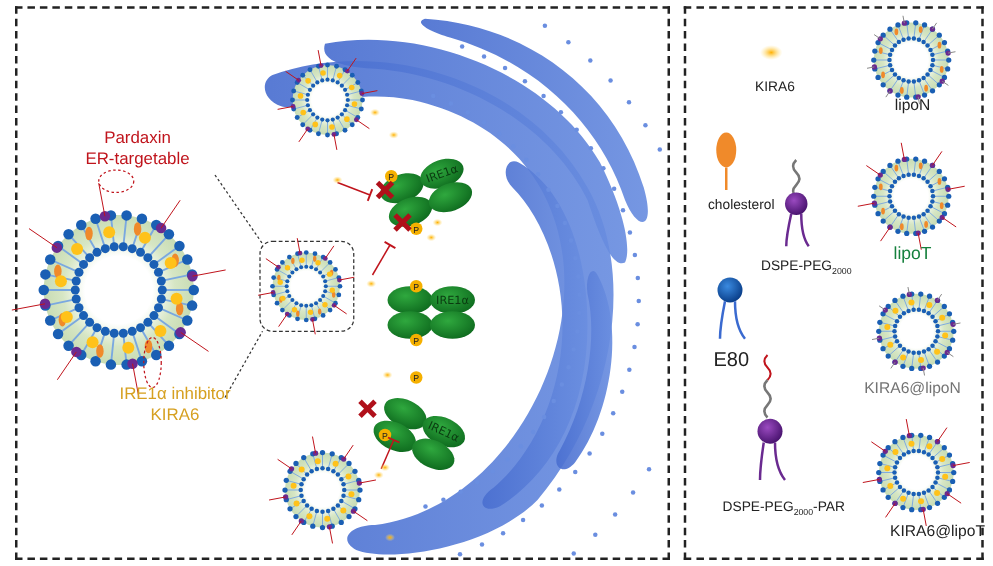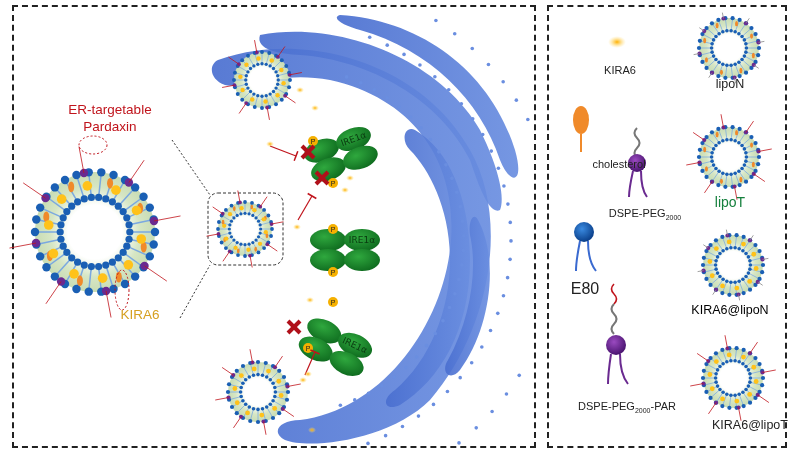--- a/index.html
+++ b/index.html
@@ -1083,33 +1083,34 @@
         <line x1="727.4698633547852" y1="348.5141120417707" x2="724.9813018644385" y2="335.2454624605675" stroke="#c0141c" stroke-width="0.8"></line>
         <circle cx="749.939274201851" cy="353.23993155270966" r="2.1" fill="#6a2a90"></circle>
         <line x1="749.939274201851" y1="353.23993155270966" x2="757.561947592684" y2="342.097900751429" stroke="#c0141c" stroke-width="0.8"></line>
         <circle cx="762.4858879582293" cy="372.46986335478516" r="2.1" fill="#6a2a90"></circle>
         <line x1="762.4858879582293" y1="372.46986335478516" x2="775.7545375394325" y2="369.9813018644384" stroke="#c0141c" stroke-width="0.8"></line>
       </g>
     </g>
 </svg>
 
 <div class="lbl" style="left:40px;top:101px;width:140px;color:#c0141c;font-size:13.5px;line-height:17px;">
+  <div>Pardaxin</div>
   <div>ER-targetable</div>
-  <div>Pardaxin</div>
 </div>
 <div class="lbl" style="left:75px;top:306px;width:130px;color:#d6a020;font-size:13.5px;line-height:17px;">
+  <div>IRE1α inhibitor</div>
   <div>KIRA6</div>
 </div>
 
 <div class="lbl" style="left:590px;top:64px;width:60px;font-size:11px;color:#222;">KIRA6</div>
-<div class="lbl" style="left:574px;top:158px;width:90px;font-size:11px;color:#222;">cholesterol</div>
+<div class="lbl" style="left:548px;top:158px;width:90px;font-size:11px;color:#222;">cholesterol</div>
 <div class="lbl" style="left:600px;top:207px;width:90px;font-size:11px;color:#222;">
   <span>DSPE-PEG</span><sub style="font-size:7px;">2000</sub>
 </div>
 <div class="lbl" style="left:565px;top:280px;width:40px;font-size:16px;color:#222;">E80</div>
 <div class="lbl" style="left:562px;top:400px;width:130px;font-size:11px;color:#222;">
   <span>DSPE-PEG</span><sub style="font-size:7px;">2000</sub><span>-PAR</span>
 </div>
 
 <div class="lbl" style="left:690px;top:77px;width:80px;font-size:12.5px;color:#222;text-align:center;">lipoN</div>
 <div class="lbl" style="left:690px;top:194px;width:80px;font-size:14px;color:#15803d;">lipoT</div>
-<div class="lbl" style="left:670px;top:303px;width:120px;font-size:12.5px;color:#000000;">KIRA6@lipoN</div>
+<div class="lbl" style="left:670px;top:303px;width:120px;font-size:12.5px;color:#737373;">KIRA6@lipoN</div>
 <div class="lbl" style="left:690px;top:418px;width:120px;font-size:12.5px;color:#222;">KIRA6@lipoT</div>
 
 </body></html>

